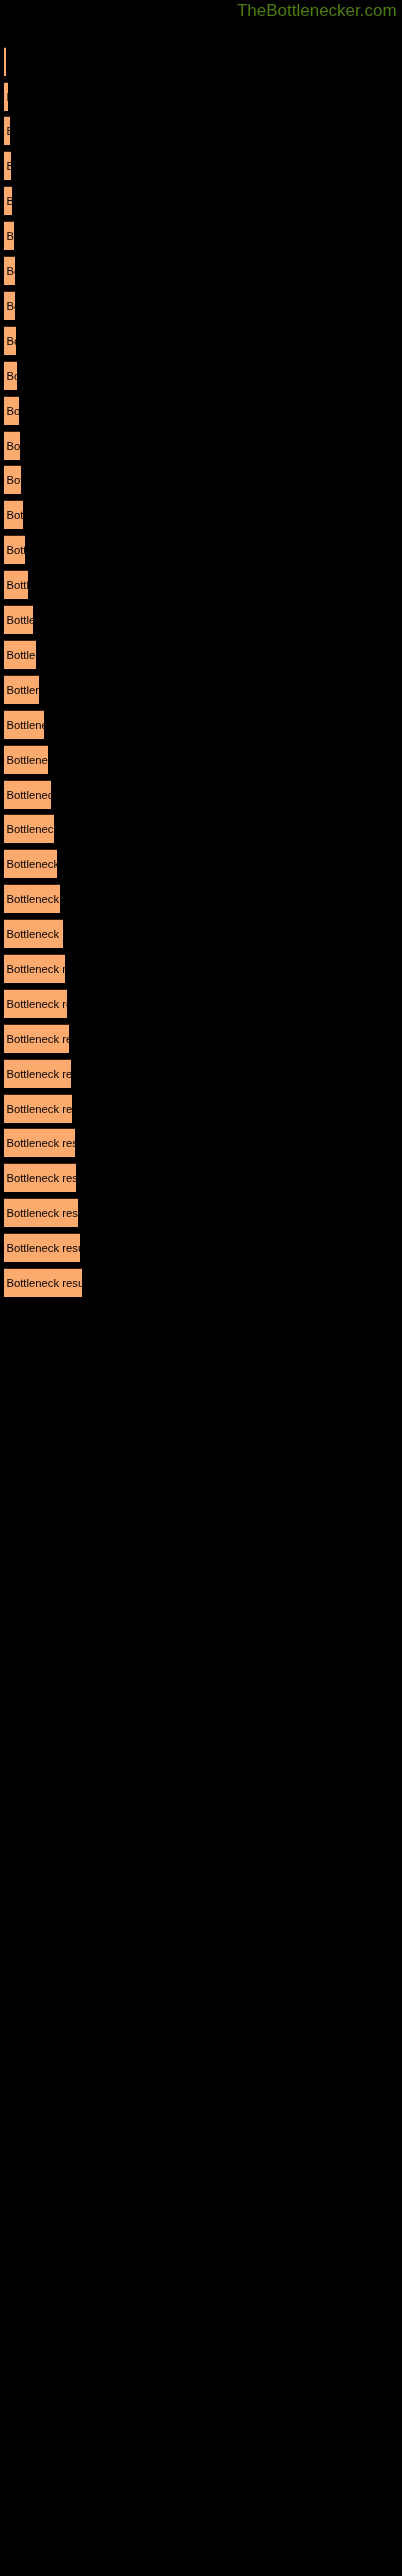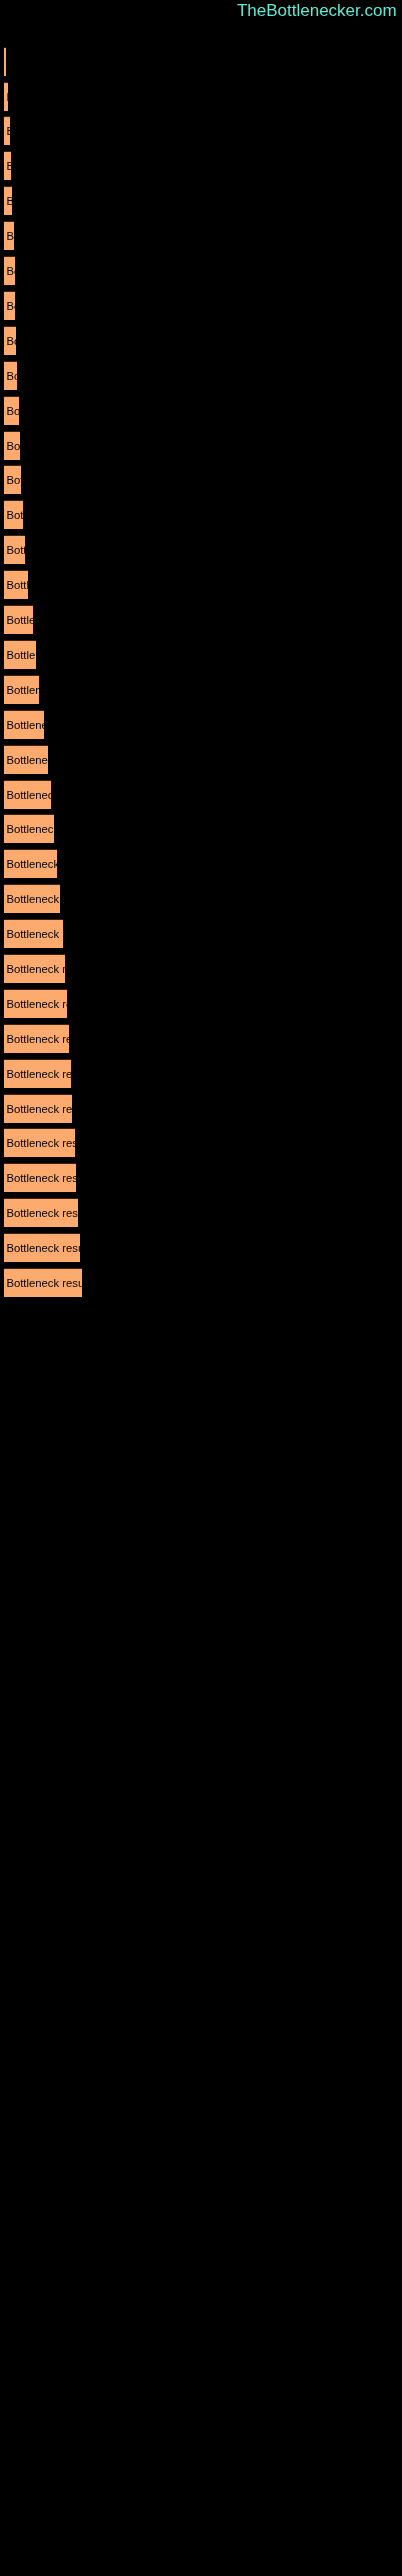--- a/index.html
+++ b/index.html
@@ -25,21 +25,21 @@
     height: 2576px;
     background: #000000;
   }
 
   #watermark {
     position: absolute;
     right: 6.4px;
     top: 0.8px;
     font-size: 17px;
     line-height: 19.3px;
-    color: #5eead4;
+    color: #4d7c0f;
     letter-spacing: 0px;
     white-space: nowrap;
     font-family: "Liberation Sans", sans-serif;
     font-weight: 400;
   }
 
   #bars-layer {
     position: absolute;
     left: 0;
     top: 0;

